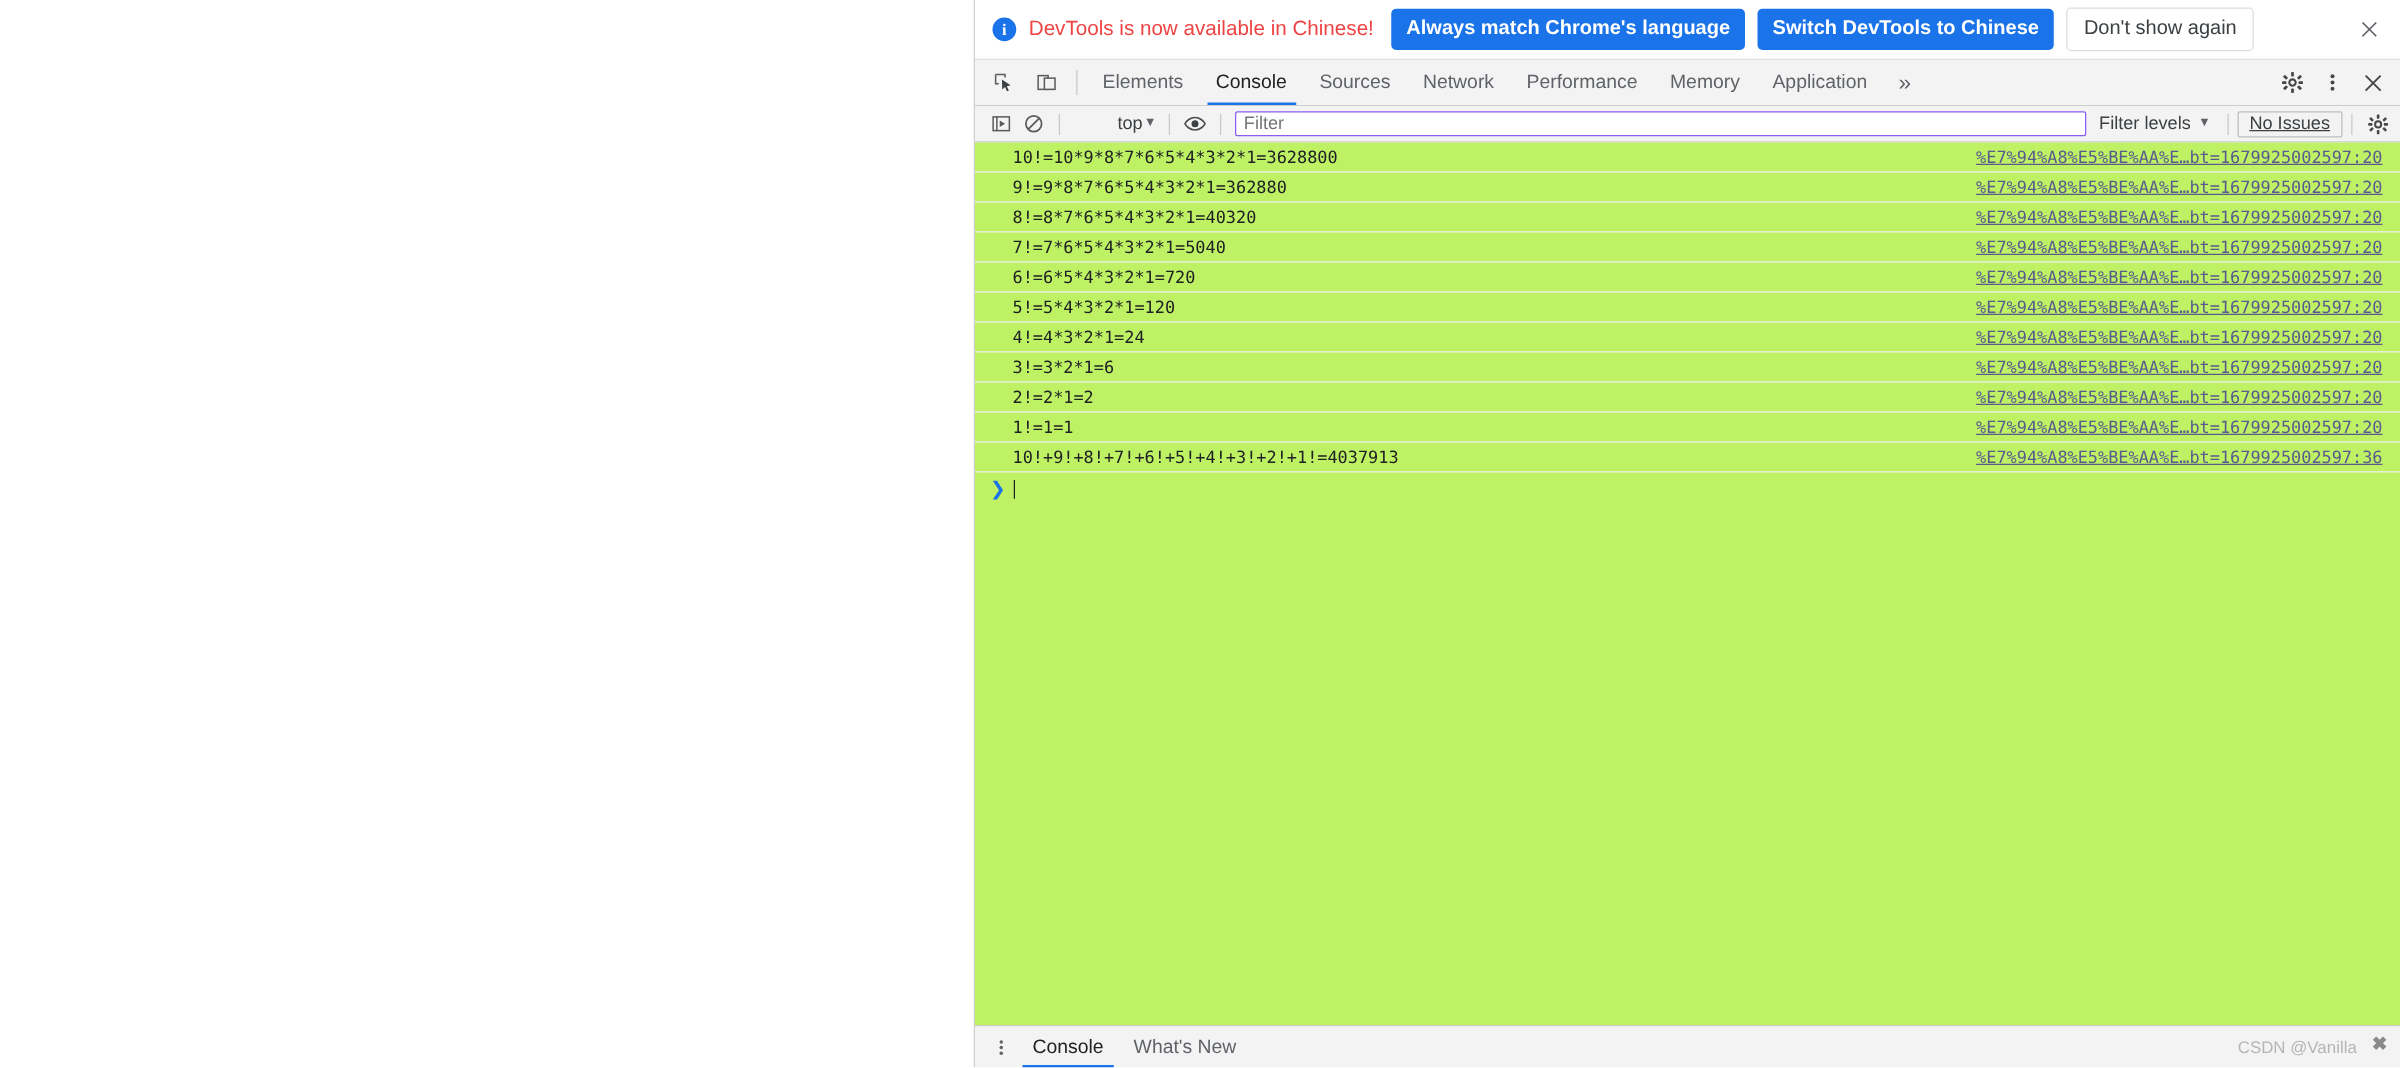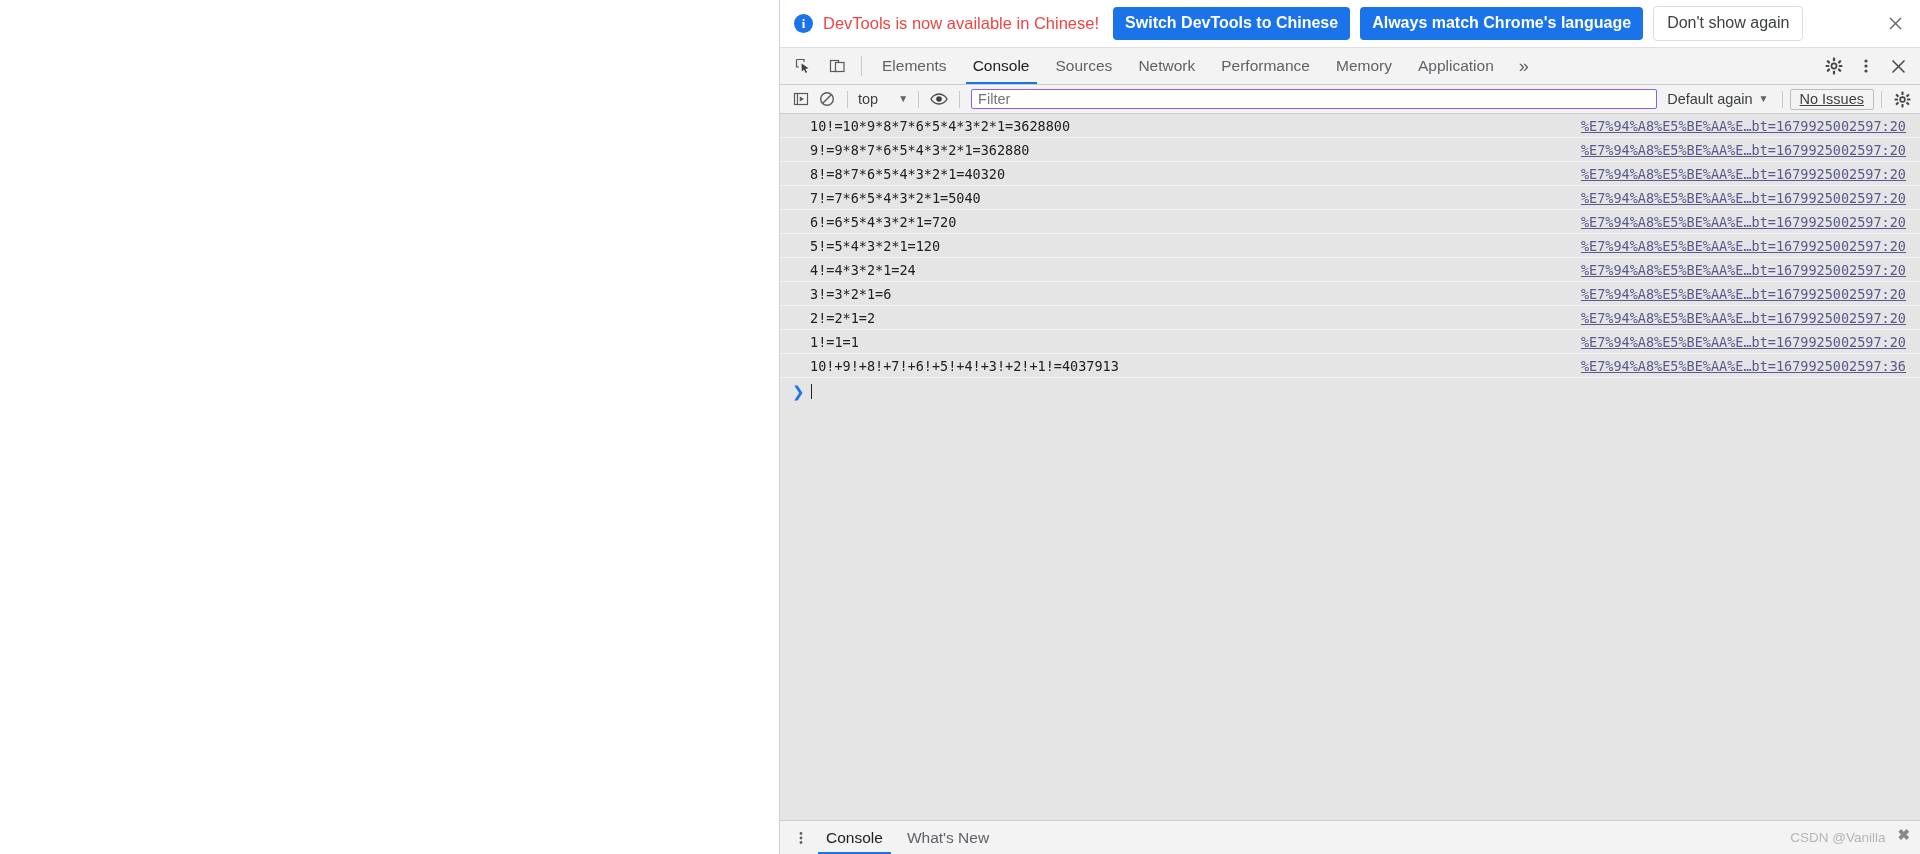--- a/index.html
+++ b/index.html
@@ -203,26 +203,27 @@
   .ct-sep {
     width: 1px;
     height: 17px;
     background: #c9c9c9;
     margin: 0 7px;
     flex: 0 0 auto;
   }
   .ct-select {
     display: flex;
     align-items: center;
-    gap: 20px;
+    gap: 1px;
     font-size: 14.5px;
     color: #3c4043;
     cursor: pointer;
     padding: 0 3px;
     white-space: nowrap;
+    margin-left: 36px;
   }
   .caret {
     font-size: 10px;
     color: #5f6368;
     line-height: 1;
   }
   .filter-input {
     flex: 1 1 auto;
     height: 20px;
     background: #ffffff;
@@ -257,21 +258,21 @@
     padding: 1px 9px 2px 9px;
     cursor: pointer;
     white-space: nowrap;
     font-family: "Liberation Sans", sans-serif;
     text-decoration: underline;
   }
 
   
   .console-body {
     flex: 1 1 auto;
-    background: #e5e5e5;
+    background: #bef264;
     overflow: hidden;
     position: relative;
   }
   .log-row {
     display: flex;
     align-items: center;
     height: 24px;
     border-bottom: 1px solid #f0f0f0;
     padding-left: 14px;
     box-sizing: border-box;
@@ -381,22 +382,22 @@
 
 <div id="root">
 
   <div class="page-blank"></div>
 
   <div class="devtools">
 
     <div class="infobar">
       <div class="info-icon">i</div>
       <div class="infobar-text">DevTools is now available in Chinese!</div>
+      <button class="btn-primary">Always match Chrome's language</button>
       <button class="btn-primary">Switch DevTools to Chinese</button>
-      <button class="btn-primary">Always match Chrome's language</button>
       <button class="btn-secondary">Don't show again</button>
       <div class="infobar-spacer"></div>
       <div class="infobar-close">
         <svg width="15" height="15" viewBox="0 0 15 15">
           <path d="M2 2 L13 13 M13 2 L2 13" stroke="#5f6368" stroke-width="1.4" fill="none"></path>
         </svg>
       </div>
     </div>
 
     <div class="tabbar">
@@ -492,21 +493,21 @@
       <div class="ct-sep"></div>
       <div class="ct-btn">
         <svg width="18" height="16" viewBox="0 0 18 16">
           <path d="M9 3 C13 3 16.3 6.2 17 8 C16.3 9.8 13 13 9 13 C5 13 1.7 9.8 1 8 C1.7 6.2 5 3 9 3 Z" stroke="#4a4a4a" stroke-width="1.3" fill="none"></path>
           <circle cx="9" cy="8" r="2.8" fill="#3c4043"></circle>
         </svg>
       </div>
       <div class="ct-sep"></div>
       <input class="filter-input" type="text" placeholder="Filter" style="">
       <div class="levels">
-        <span>Default again</span>
+        <span>Filter levels</span>
         <span class="caret">▼</span>
       </div>
       <div class="ct-sep"></div>
       <button class="issues-btn">No Issues</button>
       <div class="ct-sep"></div>
       <div class="ct-btn">
         <svg width="17" height="17" viewBox="0 0 18 18">
           <path d="M9 5.6 A3.4 3.4 0 1 0 9 12.4 A3.4 3.4 0 1 0 9 5.6 Z M9 7.3 A1.7 1.7 0 1 1 9 10.7 A1.7 1.7 0 1 1 9 7.3 Z" fill="#474747"></path>
           <g fill="#474747">
             <rect x="7.9" y="0.6" width="2.2" height="3.6" rx="0.6"></rect>

